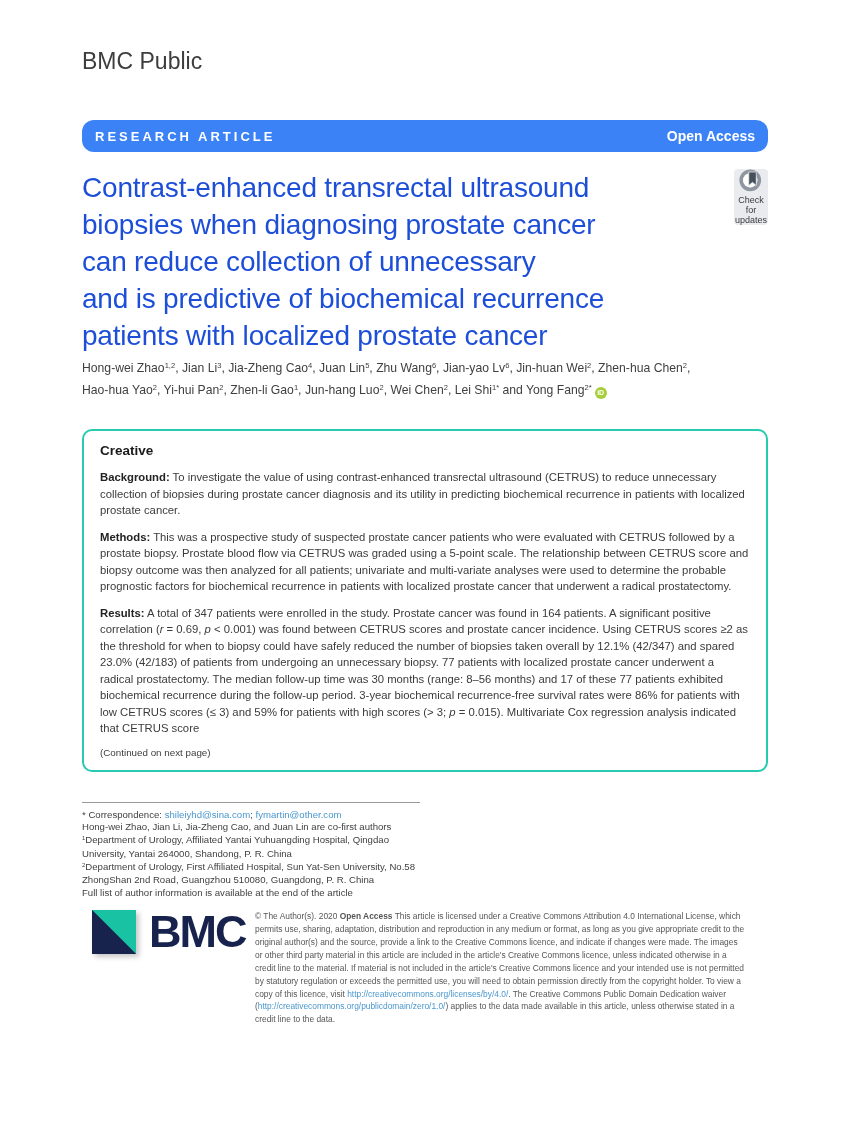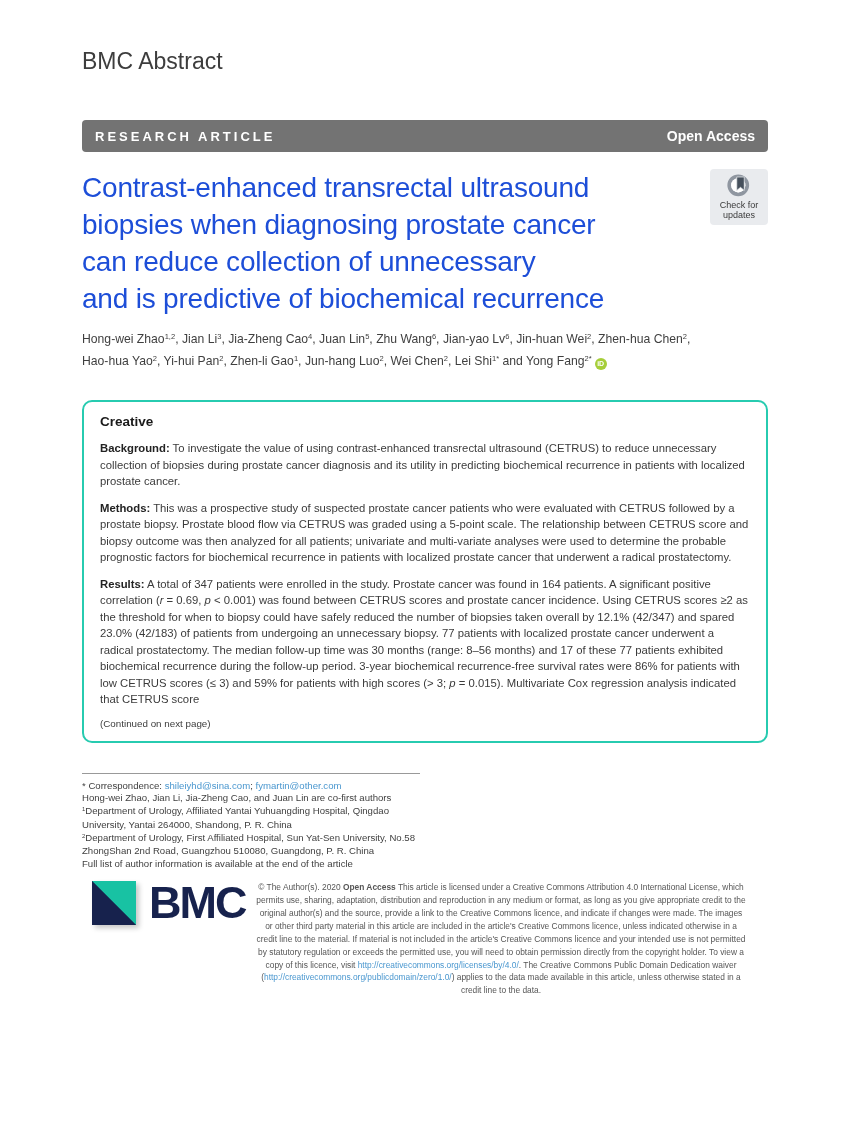--- a/index.html
+++ b/index.html
@@ -14,43 +14,43 @@
   }
   .content { padding: 47px 82px 0 82px; }
 
   
   .hdr { display: flex; justify-content: space-between; align-items: flex-start; }
   .cite-block { font-size: 11px; line-height: 15px; color: #222222; }
   .journal-name { font-size: 23px; color: #3d3d3d; line-height: 26px; margin-top: 1px; }
 
   
   .banner {
-    margin-top: 46px; height: 27px; border-radius: 4px;
-    background: #737373; color: #ffffff;
+    margin-top: 46px; height: 27px; border-radius: 12px;
+    background: #3b82f6; color: #ffffff;
     display: flex; justify-content: space-between; align-items: center;
     padding: 16px 13px;
   }
   .banner .kicker { font-size: 13px; font-weight: bold; letter-spacing: 3px; }
   .banner .access { font-size: 14px; font-weight: bold; }
 
   
   .title-row { display: flex; justify-content: space-between; margin-top: 17px; }
   h1.article-title {
     font-size: 28px; font-weight: 400; line-height: 37px;
     color: #1d4ed8; letter-spacing: -0.2px; width: 615px;
   }
   .check-badge {
-    width: 58px; height: 56px; background: #e9ebee; border-radius: 4px;
+    width: 34px; height: 56px; background: #e9ebee; border-radius: 4px;
     display: flex; flex-direction: column; align-items: center; justify-content: center;
     gap: 2px; flex: none; cursor: pointer;
   }
   .check-badge .txt { font-size: 9px; line-height: 10px; color: #3a3a3a; text-align: center; }
 
   
-  .authors { margin-top: 12px; font-size: 12.2px; line-height: 21px; color: #3f3f3f; }
+  .authors { margin-top: 4px; font-size: 12.2px; line-height: 21px; color: #3f3f3f; }
   .authors .line { white-space: nowrap; }
   .orcid {
     display: inline-block; width: 12px; height: 12px; border-radius: 50%;
     background: #a6ce39; color: #ffffff; font-size: 7px; font-weight: bold;
     text-align: center; line-height: 12px; margin-left: 3px; vertical-align: -1px;
     cursor: pointer;
   }
 
   
   .abstract {
@@ -62,21 +62,21 @@
   .abstract p b { color: #232323; }
   .continued { font-size: 9.8px; color: #3b3b3b; margin-bottom: 4px; }
 
   
   .footnotes {
     margin-top: 30px; width: 338px; border-top: 1px solid #999999;
     padding-top: 6px; font-size: 9.6px; line-height: 12.8px; color: #3f3f3f;
   }
 
   
-  .footer { display: flex; margin-top: 10px; align-items: flex-start; text-align: center; }
+  .footer { display: flex; margin-top: 10px; align-items: flex-start; }
   .logo-wrap { margin-left: 10px; width: 150px; display: flex; align-items: center; gap: 13px; flex: none; }
   .logo-square {
     width: 44px; height: 44px; flex: none;
     background: linear-gradient(to bottom left, #18c2a3 49.6%, #17224d 50.2%);
     box-shadow: 3px 3px 5px rgba(0,0,0,0.22);
   }
   .logo-text { font-size: 45px; font-weight: bold; color: #17224d; letter-spacing: -2px; line-height: 44px; }
   .license { width: 492px; font-size: 8.4px; line-height: 12.9px; color: #565656; margin-left: 13px; }
 
   
@@ -84,34 +84,35 @@
   .s-b { font-weight: bold; }
   .s-link { color: #4a97cf; cursor: pointer; }
   .s-sup { font-size: 0.62em; position: relative; top: -0.5em; }
 </style>
 </head>
 <body>
 
 <div class="content">
 
   <div class="hdr">
-    <div class="journal-name">BMC Abstract</div>
+    <div class="journal-name">BMC Public</div>
   </div>
 
   <div class="banner">
     <span class="kicker">RESEARCH ARTICLE</span>
     <span class="access">Open Access</span>
   </div>
 
   <div class="title-row">
     <h1 class="article-title">
         <div>Contrast-enhanced transrectal ultrasound</div>
         <div>biopsies when diagnosing prostate cancer</div>
         <div>can reduce collection of unnecessary</div>
         <div>and is predictive of biochemical recurrence</div>
+        <div>patients with localized prostate cancer</div>
       </h1>
     <div class="check-badge">
       <svg width="24" height="24" viewBox="0 0 32 32">
         <circle cx="15" cy="15" r="12" fill="none" stroke="#8f96a0" stroke-width="5"></circle>
         <circle cx="15" cy="15" r="9.5" fill="#ffffff"></circle>
         <path d="M13 4 h10 v18 l-5 -4.2 -5 4.2 z" fill="#46505c" stroke="#e9ebee" stroke-width="1"></path>
       </svg>
       <div class="txt">
         <div>Check for</div>
         <div>updates</div>

